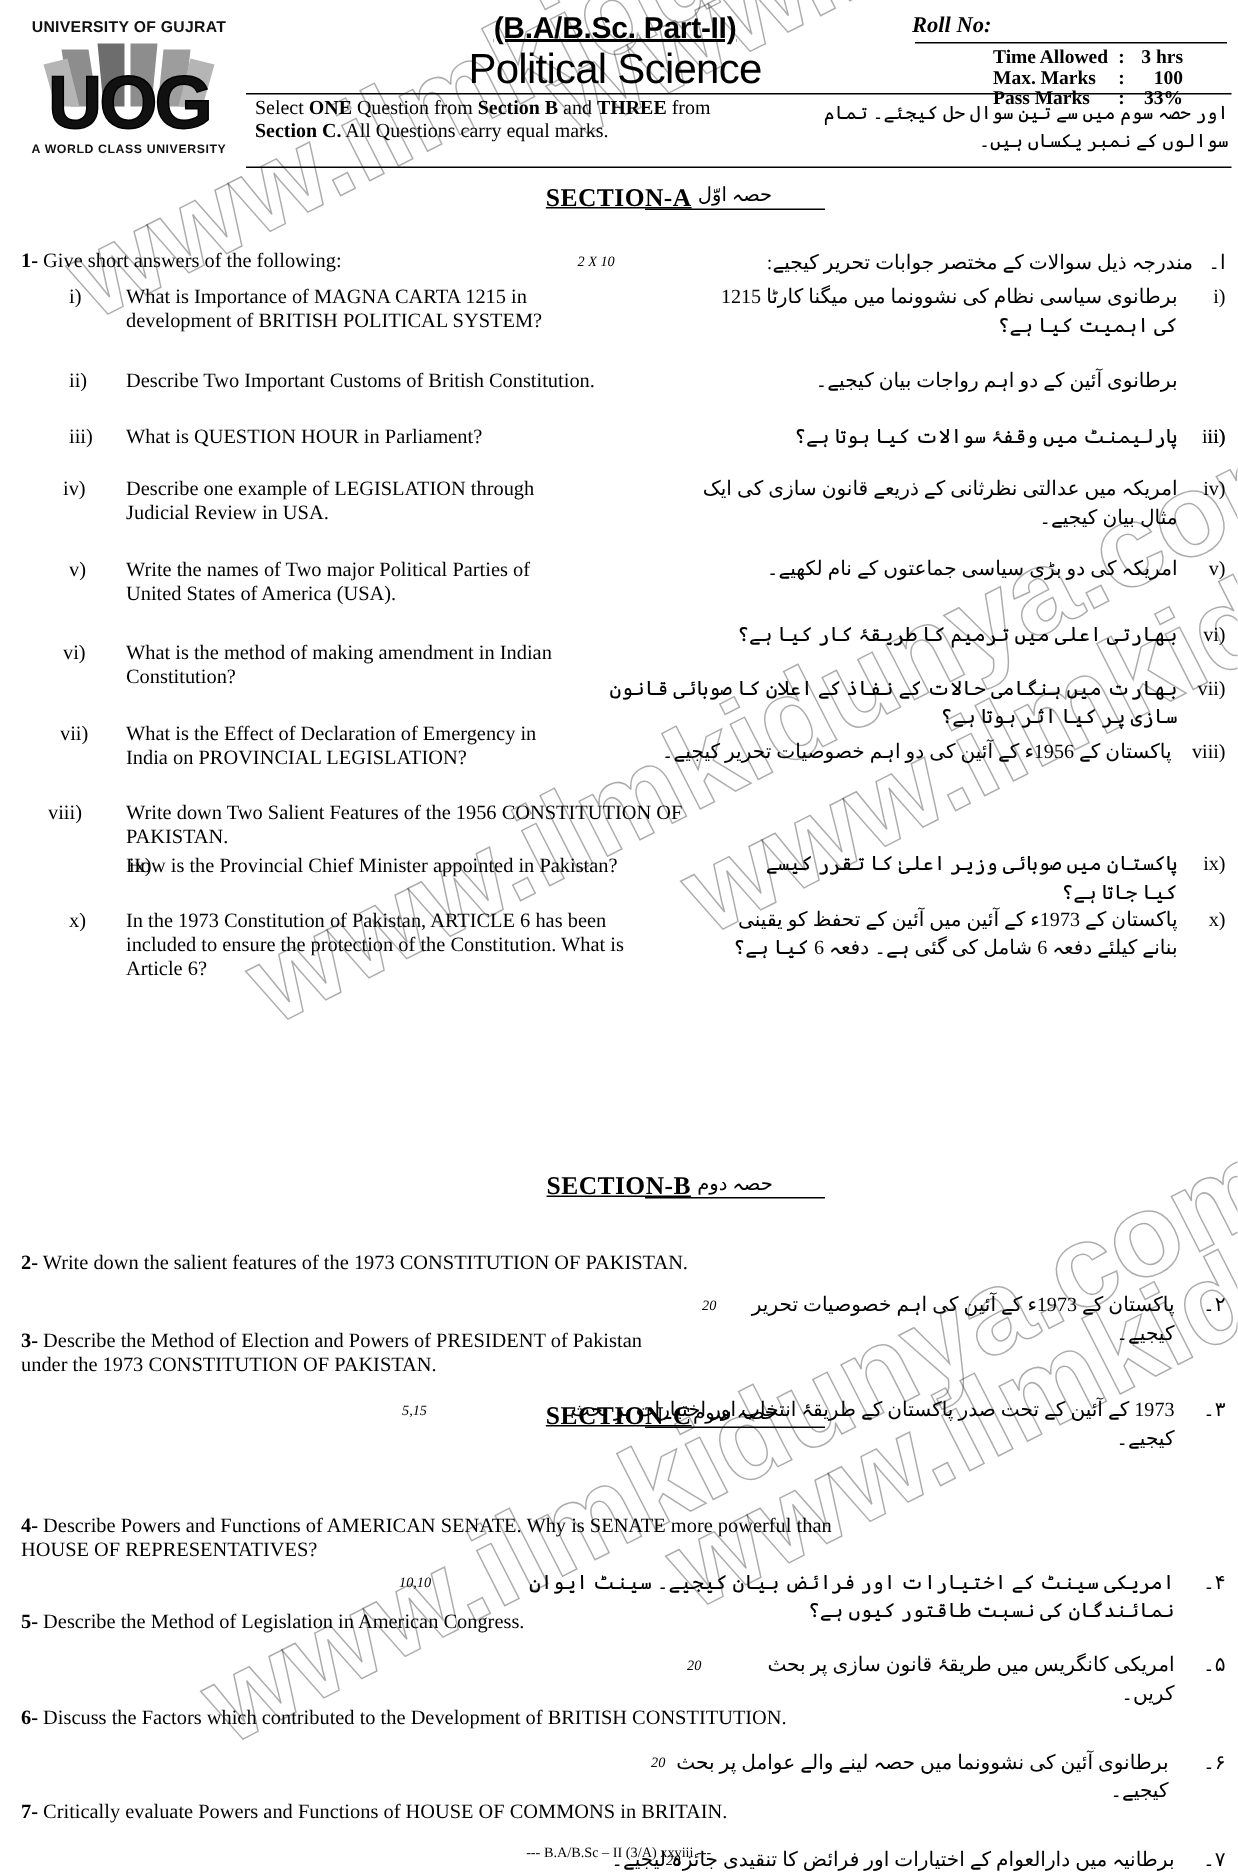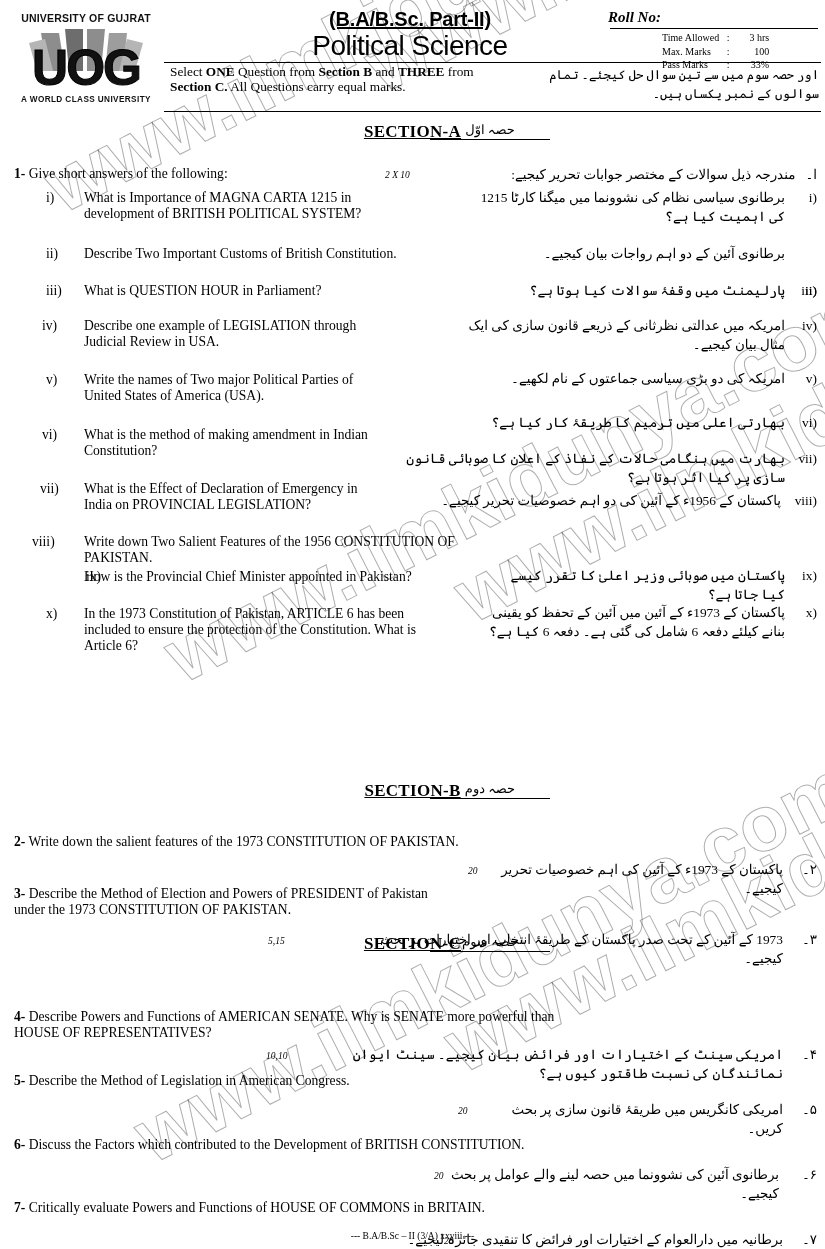--- a/index.html
+++ b/index.html
@@ -75,21 +75,21 @@
     font-style:italic;font-weight:bold;font-size:15px;
     display:inline-block;
   }
   .rollline{border-bottom:1.6px solid #000;height:1px;margin-top:1px;margin-left:2px;}
   .marksgrid{
     margin-top:2px;margin-left:52px;
     font-family:"Liberation Serif", serif;font-size:11.5px;
     line-height:13.5px;
   }
   .marksgrid table{border-collapse:collapse;}
-  .marksgrid td{padding:0 2px;font-size:10px;white-space:nowrap;}
+  .marksgrid td{padding:0 2px;font-size:13px;white-space:nowrap;font-weight:bold;}
   .mg-l{text-align:left;}
   .mg-c{text-align:center;width:10px;}
   .mg-v{text-align:right;min-width:32px;}
 
   .rulebar{
     position:absolute;left:164px;right:4px;top:62px;
     border-top:1.4px solid #000;border-bottom:1.4px solid #000;
     height:48px;
   }
   .instr-en{

